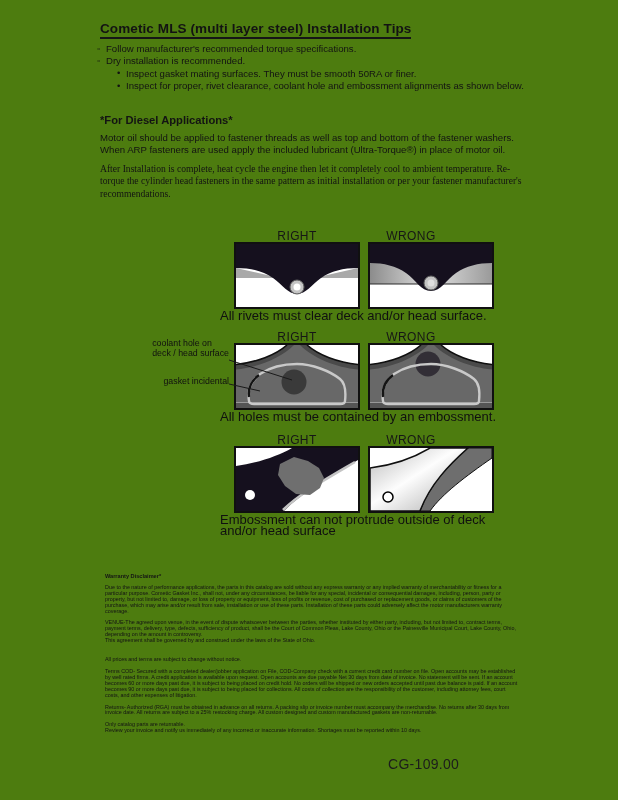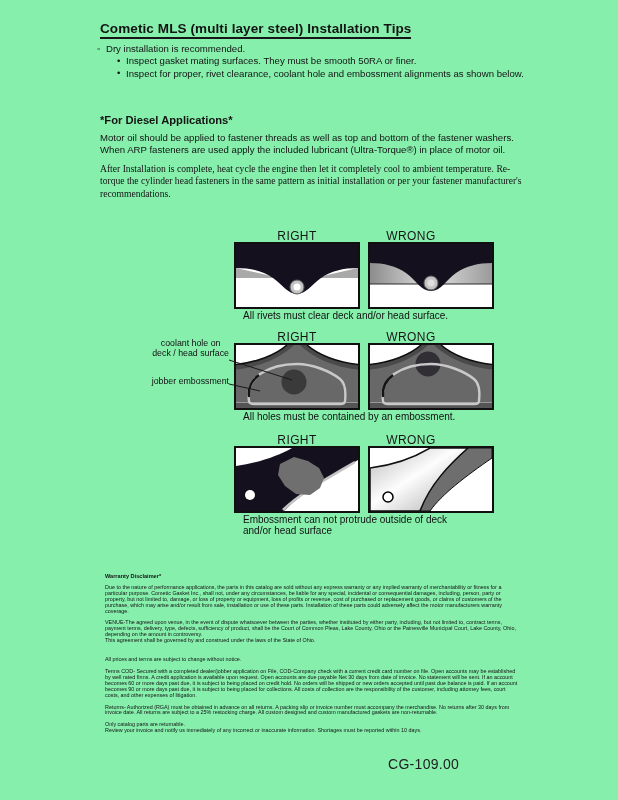--- a/index.html
+++ b/index.html
@@ -1,17 +1,17 @@
 <!DOCTYPE html>
 <html><head>
 <meta charset="utf-8">
 <style>
   html,body { margin:0; padding:0; background:#ffffff; }
   .page {
-    position:relative; width:618px; height:800px; background:#86efac;
+    position:relative; width:618px; height:800px; background:#4d7c0f;
     font-family:"Liberation Sans", sans-serif; color:#131313; overflow:hidden;
   }
   .title {
     position:absolute; left:100px; top:21px;
     font-size:13.5px; font-weight:bold; letter-spacing:0.1px;
     border-bottom:2px solid #161616; padding-bottom:1px; display:inline-block;
   }
   .bullets { position:absolute; left:97px; top:43px; font-size:9.6px; line-height:12.4px; width:440px; }
   .bullet { position:relative; padding-left:9px; }
   .bullet::before { content:"◦"; position:absolute; left:0; top:-0.5px; }
@@ -25,41 +25,42 @@
   .fig1 { top:224px; height:103px; }
   .fig2 { top:327px; height:103px; }
   .fig3 { top:430px; height:116px; }
   .fig-h { position:absolute; width:126px; text-align:center; font-size:12px; letter-spacing:0.4px; color:#161616; }
   .hl { left:234px; } .hr { left:348px; }
   .fig1 .fig-h { top:5px; } .fig2 .fig-h { top:3px; } .fig3 .fig-h { top:3px; }
   .box { position:absolute; width:126px; height:67px; border:2px solid #101010; box-sizing:border-box; background:#fff; }
   .bl { left:234px; } .br { left:368px; }
   .fig1 .box { top:18px; } .fig2 .box { top:16px; } .fig3 .box { top:16px; }
   .box svg { display:block; }
-  .caption { position:absolute; left:243px; font-size:10px; line-height:10.5px; color:#101010; }
+  .caption { position:absolute; left:220px; font-size:13px; line-height:10.5px; color:#101010; }
   .fig1 .caption { top:87px; } .fig2 .caption { top:85px; } .fig3 .caption { top:85px; }
-  .ann { position:absolute; right:389px; text-align:center; font-size:8.8px; line-height:9.8px; color:#101010; white-space:nowrap; }
+  .ann { position:absolute; right:389px; text-align:left; font-size:8.8px; line-height:9.8px; color:#101010; white-space:nowrap; }
   .ann-coolant { top:12px; } .ann-emboss { top:50px; }
   .leader-svg { position:absolute; left:0; top:0; }
 
   .legal { position:absolute; left:105px; top:574px; width:413px; font-size:5.4px; line-height:5.9px; color:#141414; }
   .legal h4 { margin:0 0 5px 0; font-size:5.6px; font-weight:bold; }
   .legal p { margin:0; }
   .mb6 { margin-bottom:6px !important; }
   .mb12 { margin-bottom:13px !important; }
   .docnum { position:absolute; left:388px; top:756px; font-size:14px; color:#1c1c1c; letter-spacing:0.3px; }
 </style>
 </head>
 <body>
 
 <div class="page">
 
   <div class="title">Cometic MLS (multi layer steel) Installation Tips</div>
 
   <div class="bullets">
+    <div class="bullet">Follow manufacturer's recommended torque specifications.</div>
     <div class="bullet">Dry installation is recommended.</div>
     <div class="subbullet">Inspect gasket mating surfaces.  They must be smooth 50RA or finer.</div>
     <div class="subbullet">Inspect for proper, rivet clearance, coolant hole and embossment alignments as shown below.</div>
   </div>
 
   <div class="diesel-heading">*For Diesel Applications*</div>
   <div class="bodytext dp1">Motor oil should be applied to fastener threads as well as top and bottom of the fastener washers. When ARP fasteners are used apply the included lubricant (Ultra-Torque®) in place of motor oil.</div>
   <div class="bodytext dp2">After Installation is complete, heat cycle the engine then let it completely cool to ambient temperature. Re-torque the cylinder head fasteners in the same pattern as initial installation or per your fastener manufacturer's recommendations.</div>
 
   <div class="fig fig1">
@@ -96,21 +97,21 @@
   </div>
 
   <div class="fig fig2">
     <div class="fig-h hl">RIGHT</div>
     <div class="fig-h hr">WRONG</div>
 
     <div class="ann ann-coolant">
       <div>coolant hole on</div>
       <div>deck / head surface</div>
     </div>
-    <div class="ann ann-emboss">jobber embossment</div>
+    <div class="ann ann-emboss">gasket incidental</div>
 
     <div class="box bl">
       <svg width="122" height="63" viewBox="0 0 122 63">
         <rect width="122" height="63" fill="#ffffff"></rect>
         <path d="M0,22 C18,20 38,14 50,2 C55,-3 67,-3 72,2 C84,14 104,20 122,22 V63 H0 Z" fill="#686868"></path>
         <rect x="0" y="57.5" width="122" height="5.5" fill="#555555"></rect>
         <line x1="0" y1="57.5" x2="122" y2="57.5" stroke="#999999" stroke-width="1"></line>
         <path d="M0,19.5 C20,17.5 40,10 51,0 L58,0 C45,13 22,22.5 0,24.5 Z" fill="#4a4a4a"></path>
         <path d="M122,19.5 C102,17.5 82,10 71,0 L64,0 C77,13 100,22.5 122,24.5 Z" fill="#4a4a4a"></path>
         <path d="M0,19.5 C20,17.5 40,10 51,0" fill="none" stroke="#101010" stroke-width="1.6"></path>

